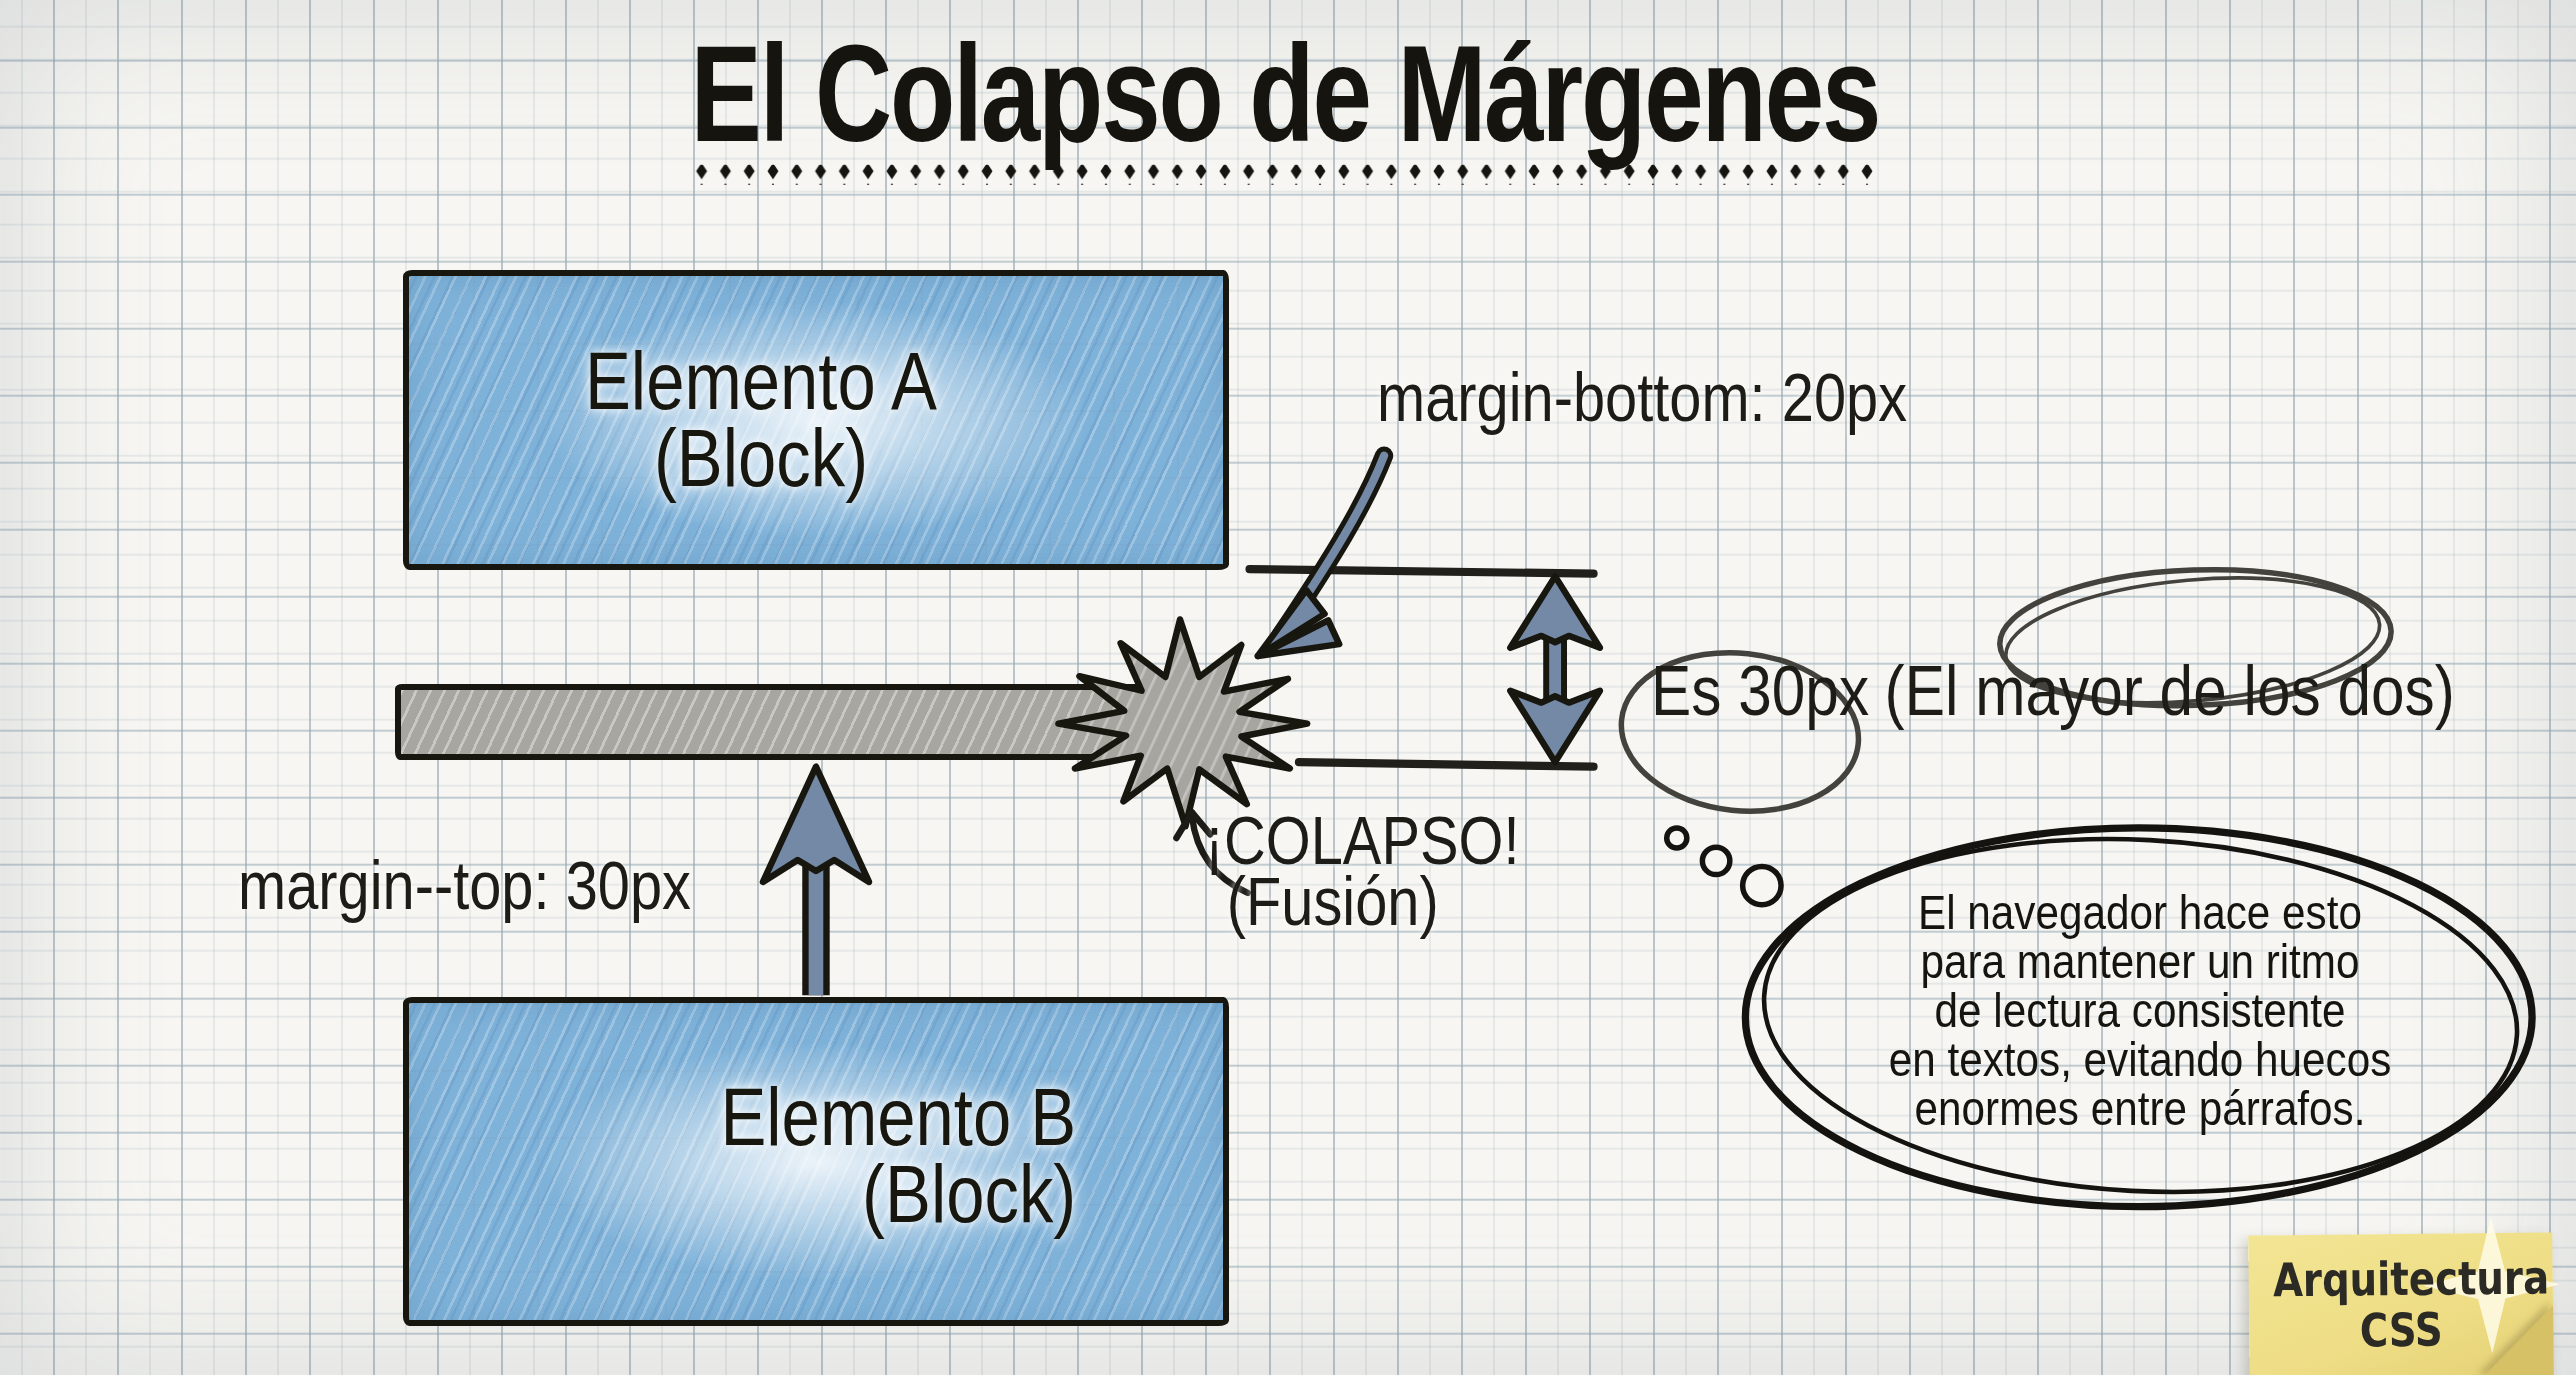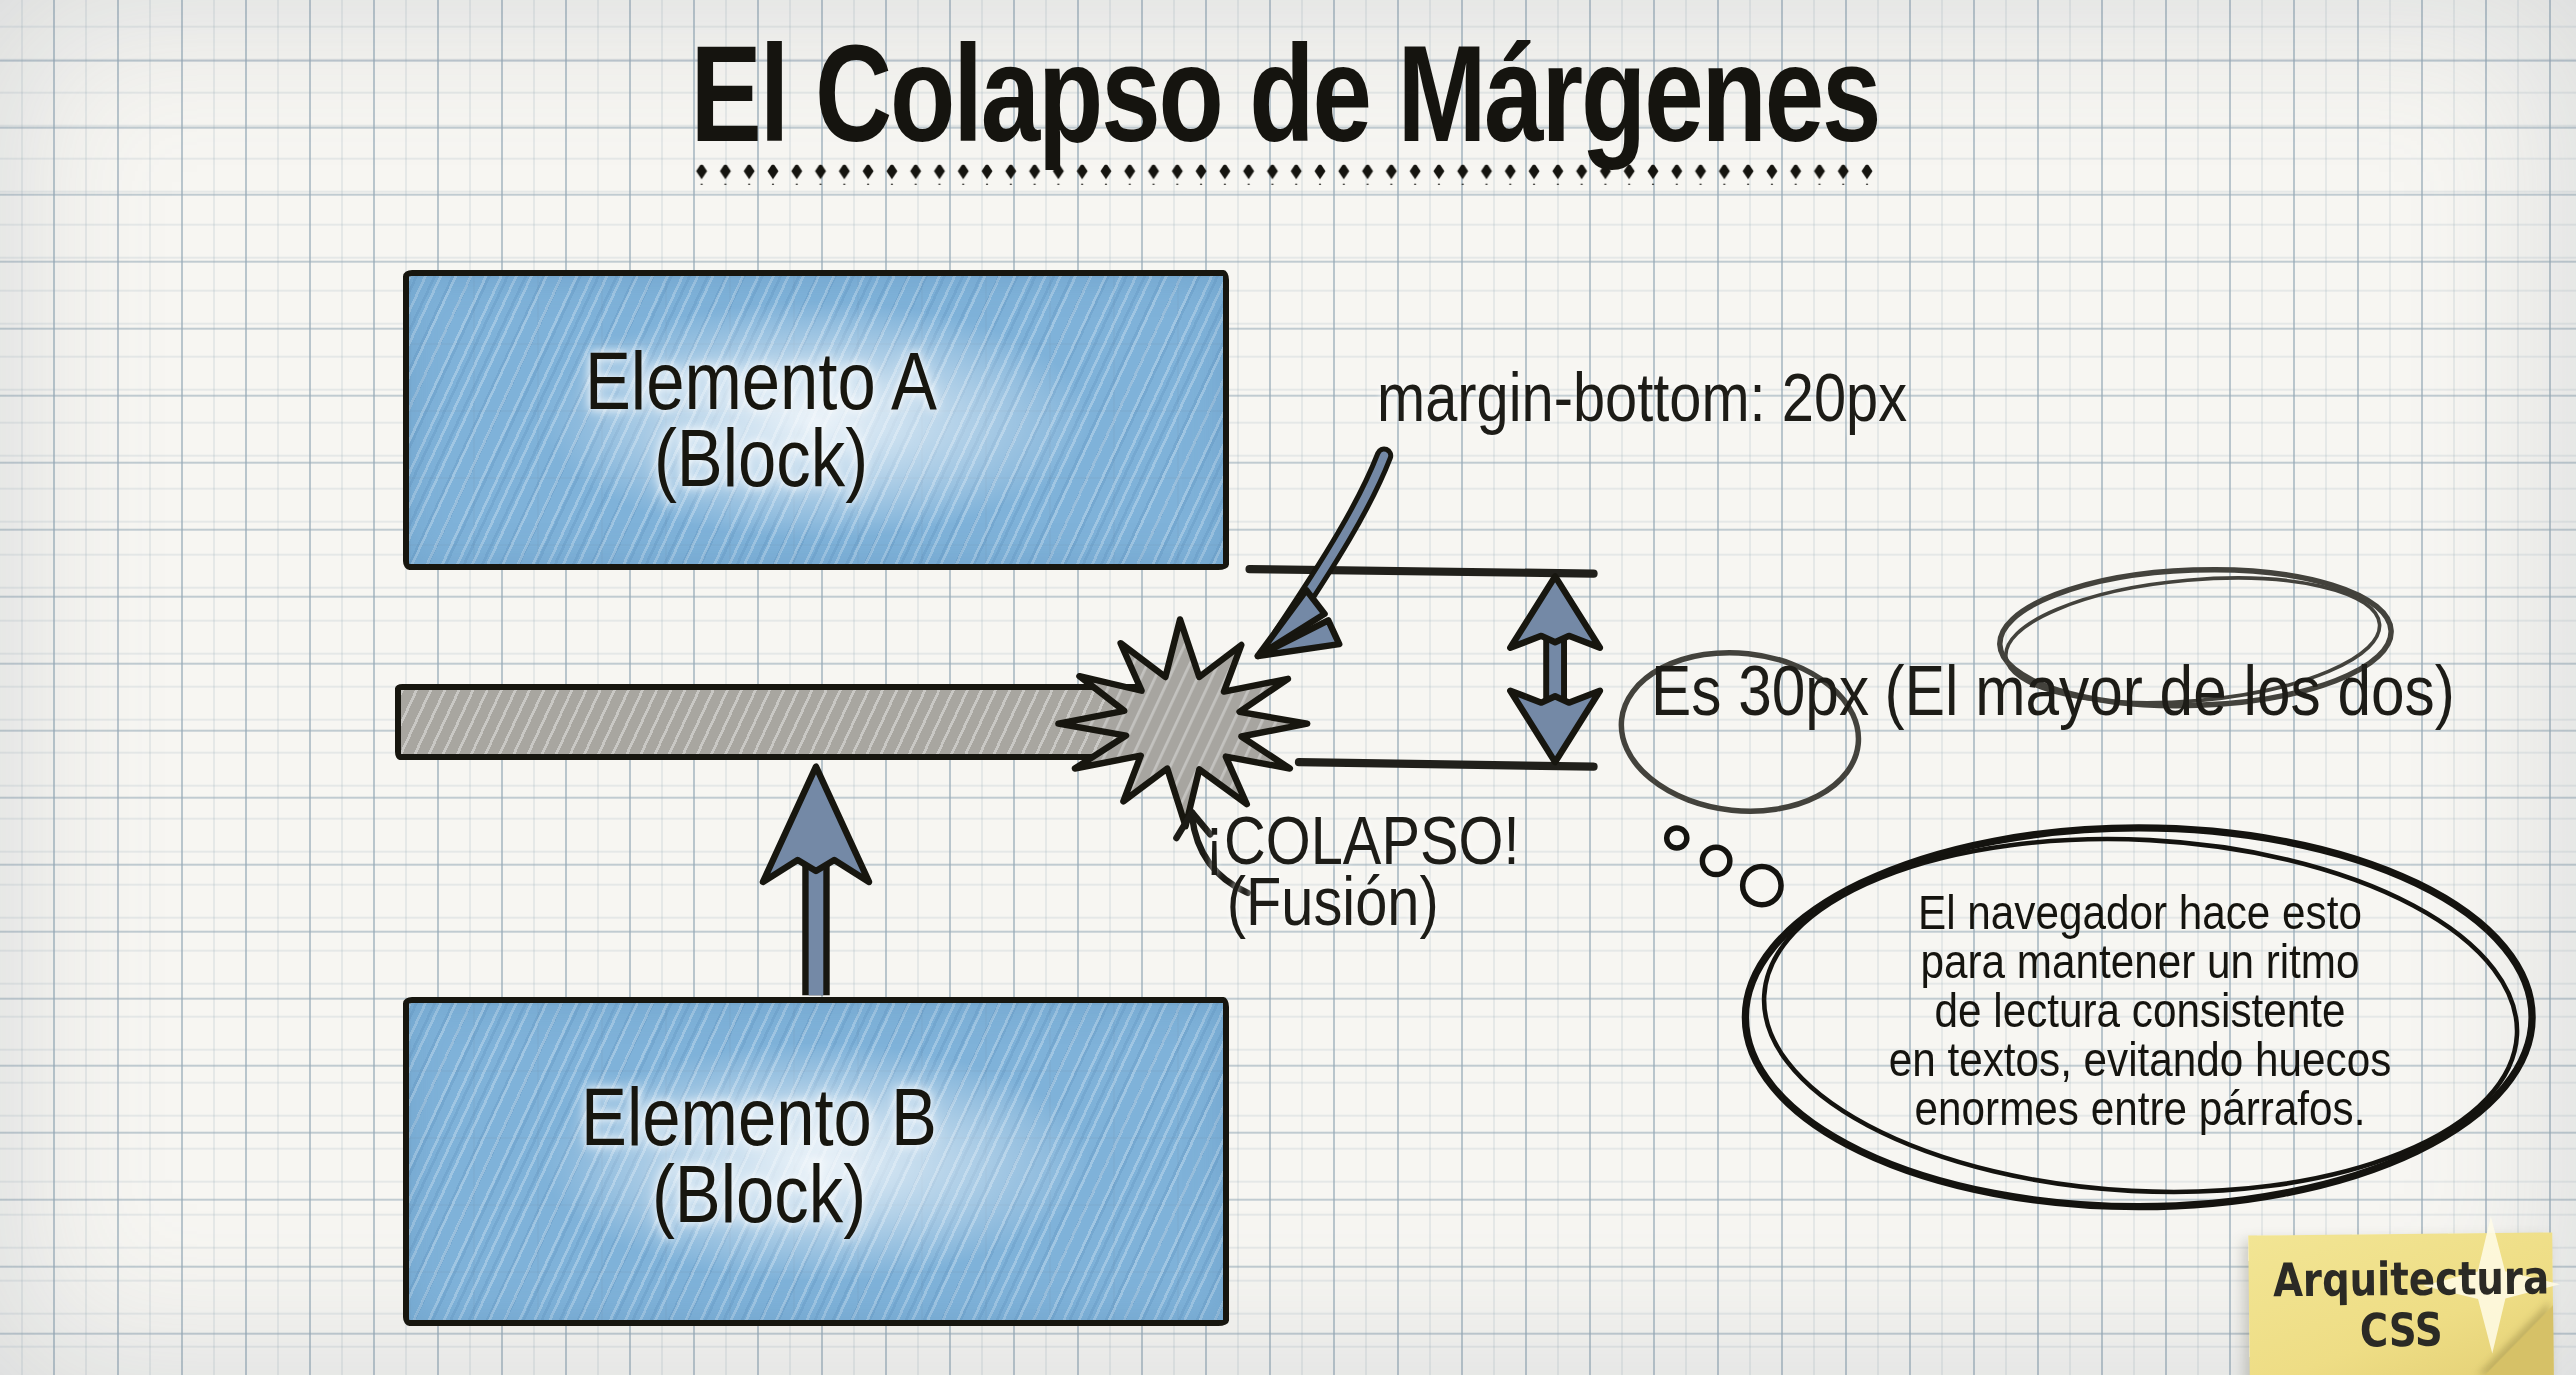--- a/index.html
+++ b/index.html
@@ -45,21 +45,21 @@
   .block-glow {
     position:absolute; left:50%; top:50%; width:549px; height:238px;
     transform:translate(-50%,-50%);
     background:radial-gradient(closest-side, rgba(255,255,255,.85), rgba(255,255,255,0));
   }
   .block-label {
     width:716px; text-align:center; font-size:81px; line-height:77px; color:#17160f;
     text-shadow:0 0 9.1px rgba(255,255,255,.95), 0 0 20px rgba(255,255,255,.8);
   }
   #block-a-label { left:403px; top:343px; }
-  #block-b-label { left:401px; top:1079px; }
+  #block-b-label { left:414px; top:1079px;text-align:right; }
 
   
   #margin-bar {
     left:395px; top:684px; width:814px; height:76px; box-sizing:border-box;
     border:6.4px solid #17160f; border-radius:7.3px 3.7px 8.2px 4.6px / 4.6px 7.3px 3.7px 8.2px;
     background:
       repeating-linear-gradient(115deg, rgba(255,255,255,.38) 0 2.7px, rgba(255,255,255,0) 2.7px 12.8px),
       linear-gradient(#a8a6a0,#a8a6a0);
   }
 
@@ -195,20 +195,23 @@
     <div class="condensed-c">(Block)</div>
   </div>
   <div id="block-b-label" class="abs block-label">
     <div class="condensed-c">Elemento B</div>
     <div class="condensed-c">(Block)</div>
   </div>
 
   <div id="margin-bottom-label" class="abs note-text">
     <span class="condensed" style="display:inline-block">margin-bottom: 20px</span>
   </div>
+  <div id="margin-top-label" class="abs note-text">
+    <span class="condensed" style="display:inline-block">margin--top: 30px</span>
+  </div>
   <div id="collapse-label" class="abs note-text">
     <span class="condensed-c" style="display:inline-block">¡COLAPSO!</span>
   </div>
   <div id="collapse-sublabel" class="abs note-text">
     <span class="condensed-c" style="display:inline-block">(Fusión)</span>
   </div>
   <div id="distance-line2" class="abs distance-text">
     <span class="condensed" style="display:inline-block">
       <span class="gap-right">Es 30px</span><span>(El mayor de los dos)</span>
     </span>

